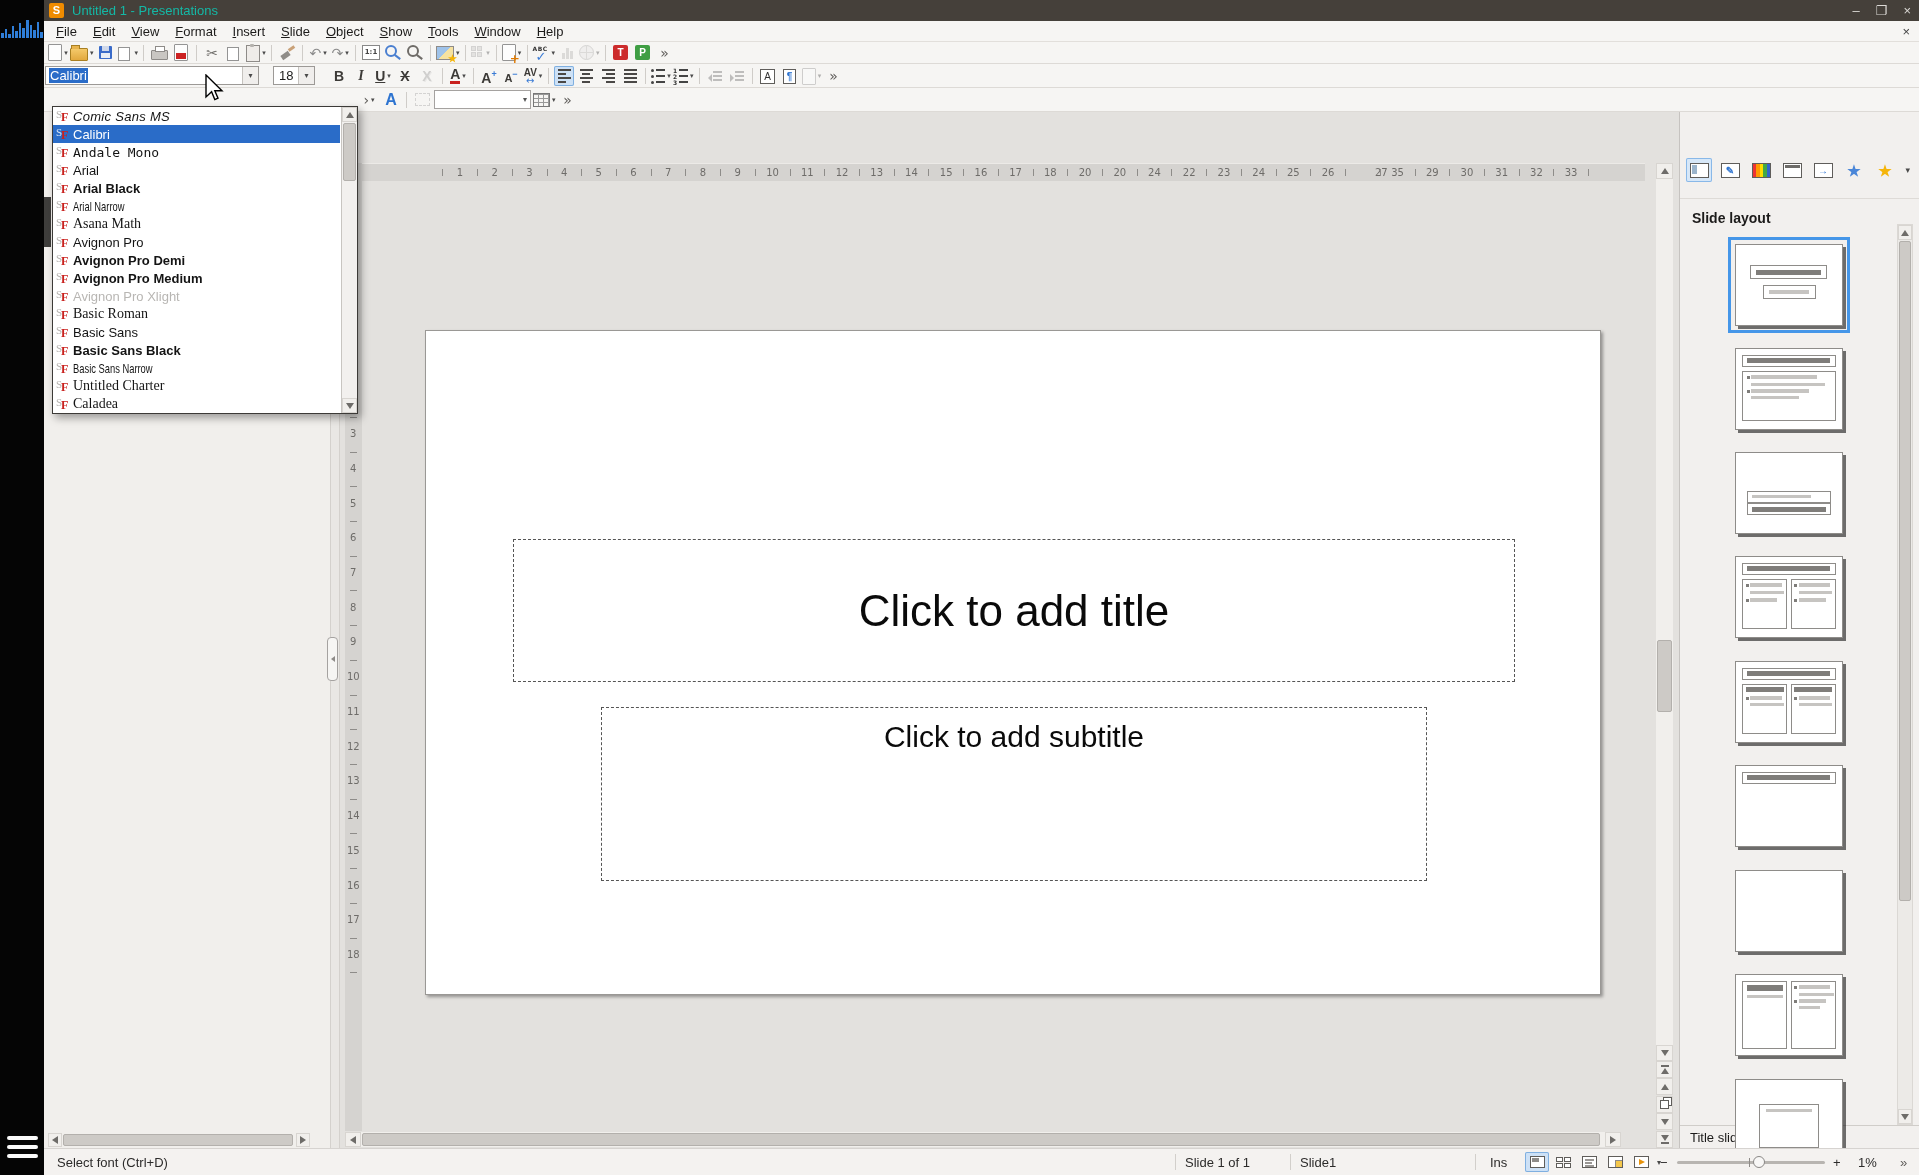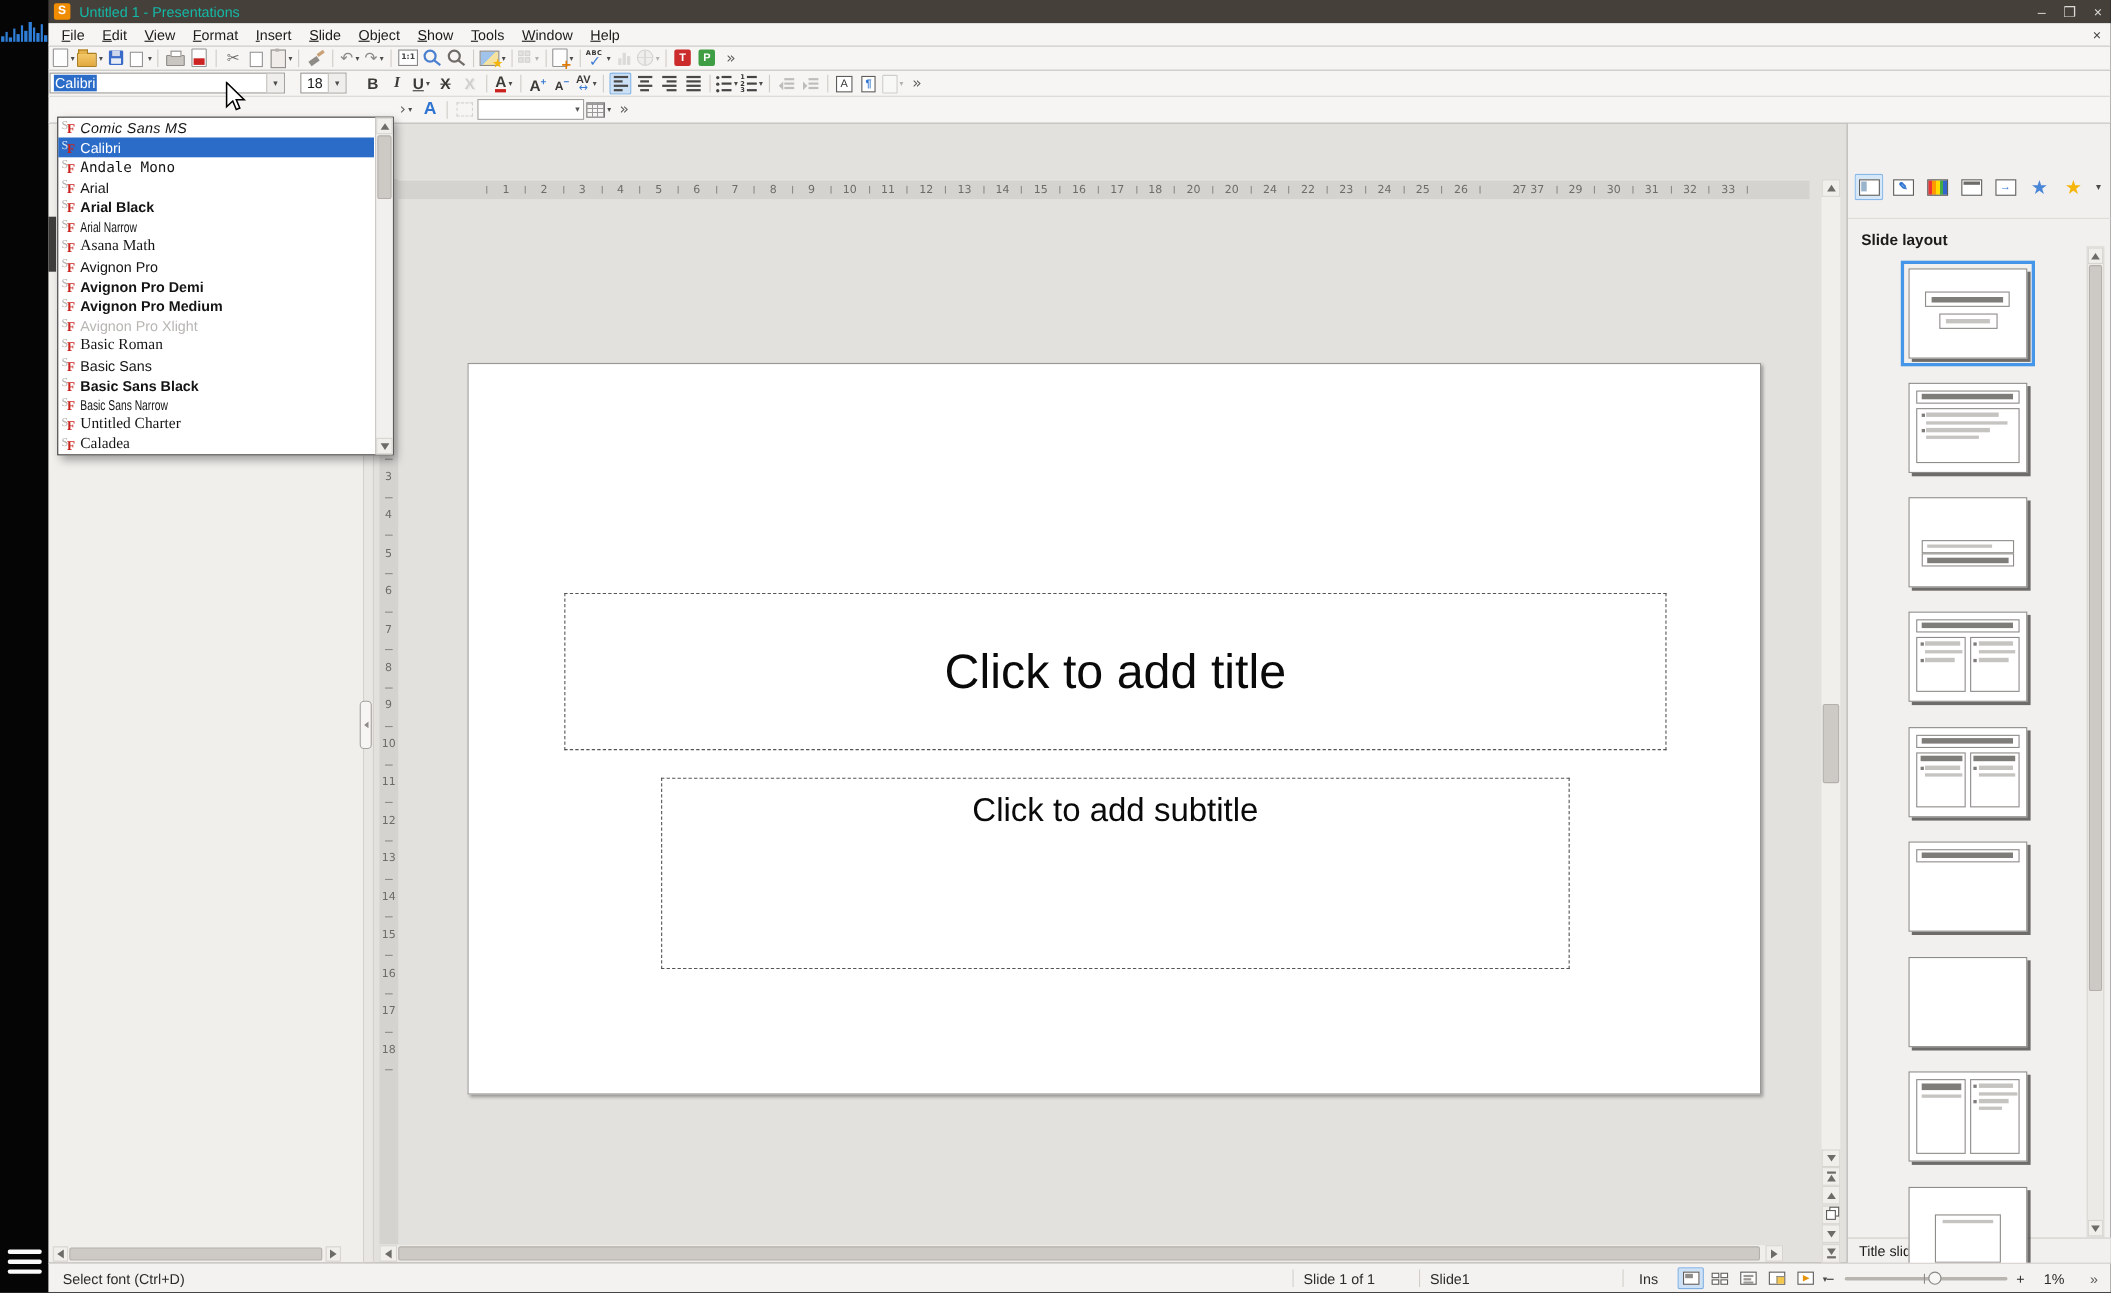--- a/index.html
+++ b/index.html
@@ -548,21 +548,21 @@
       <span class="rnum" style="left: 681.96px;">18</span>
       <span class="rnum" style="left: 716.68px;">20</span>
       <span class="rnum" style="left: 751.4px;">20</span>
       <span class="rnum" style="left: 786.12px;">24</span>
       <span class="rnum" style="left: 820.84px;">22</span>
       <span class="rnum" style="left: 855.56px;">23</span>
       <span class="rnum" style="left: 890.28px;">24</span>
       <span class="rnum" style="left: 925px;">25</span>
       <span class="rnum" style="left: 959.72px;">26</span>
       <span class="rnum" style="left: 1013px;">27</span>
-      <span class="rnum" style="left: 1029.16px;">37</span>
+      <span class="rnum" style="left: 1029.16px;">35</span>
       <span class="rnum" style="left: 1063.88px;">29</span>
       <span class="rnum" style="left: 1098.6px;">30</span>
       <span class="rnum" style="left: 1133.32px;">31</span>
       <span class="rnum" style="left: 1168.04px;">32</span>
       <span class="rnum" style="left: 1202.76px;">33</span>
       <span class="rtick" style="left: 80.36px;"></span>
       <span class="rtick" style="left: 115.08px;"></span>
       <span class="rtick" style="left: 149.8px;"></span>
       <span class="rtick" style="left: 184.52px;"></span>
       <span class="rtick" style="left: 219.24px;"></span>

